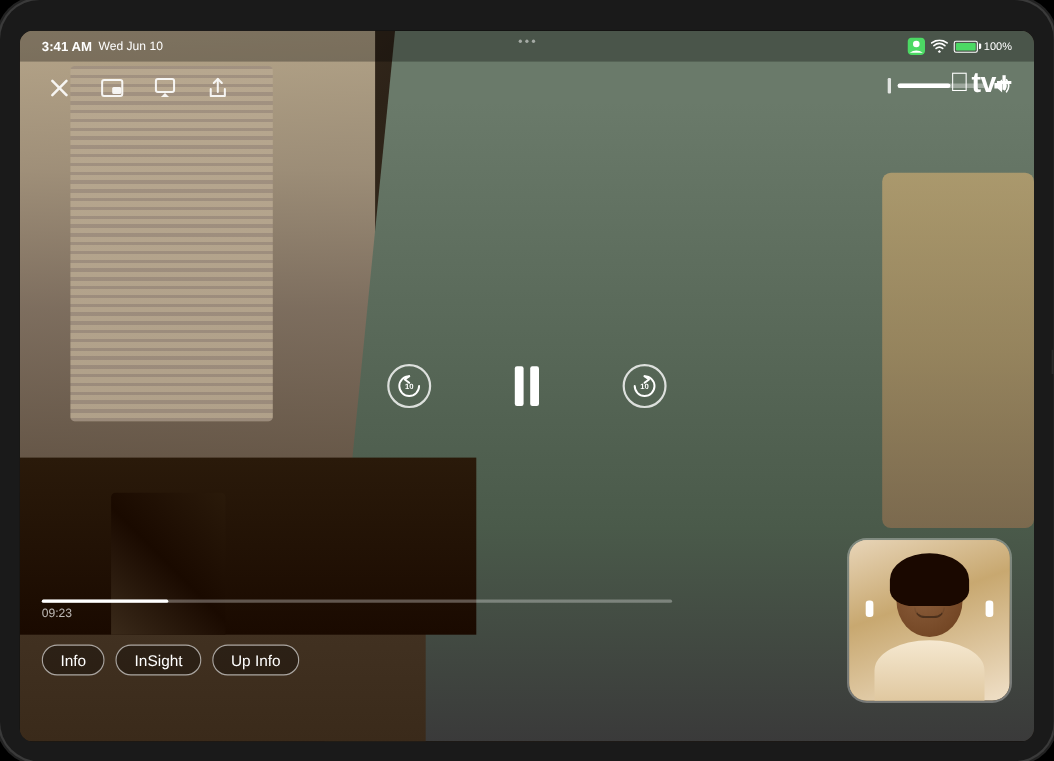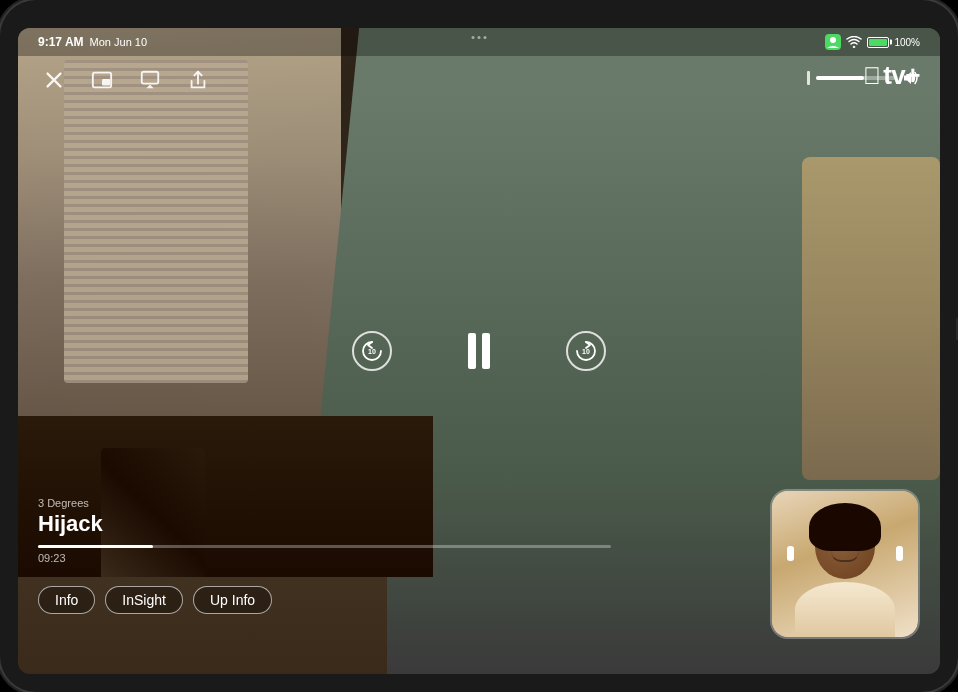--- a/index.html
+++ b/index.html
@@ -436,22 +436,22 @@
       <div class="seat-back"></div>
       <div class="cabin-surface"></div>
       <div class="equipment-area">
         <div class="equipment-piece"></div>
       </div>
       <div class="headrest"></div>
     </div>
 
     <div class="status-bar">
       <div style="display:flex;align-items:center;gap:6px;">
-        <span class="status-time">9:17 AM</span>
-        <span class="status-time" style="font-size:11px;font-weight:500;">Mon Jun 10</span>
+        <span class="status-time">3:41 AM</span>
+        <span class="status-time" style="font-size:11px;font-weight:500;">Wed Jun 10</span>
       </div>
       <div class="top-center-dots">
         <div class="top-dot"></div>
         <div class="top-dot"></div>
         <div class="top-dot"></div>
       </div>
       <div class="status-right">
 
         <svg width="16" height="16" viewBox="0 0 16 16">
           <rect width="16" height="16" rx="4" fill="#4cd964"></rect>
@@ -544,24 +544,20 @@
           <svg width="28" height="28" viewBox="0 0 28 28">
             <path d="M14 5 A9 9 0 1 1 5 14" stroke="white" stroke-width="1.8" fill="none" stroke-linecap="round"></path>
             <path d="M14 5 L18 8 L14 11" stroke="white" stroke-width="1.8" fill="none" stroke-linecap="round" stroke-linejoin="round"></path>
             <text x="14" y="17" text-anchor="middle" fill="white" font-size="7" font-weight="600" font-family="-apple-system,sans-serif">10</text>
           </svg>
         </div>
       </div>
     </div>
 
     <div class="progress-area">
-      <div class="show-info">
-        <div class="show-episode">3 Degrees</div>
-        <div class="show-title">Hijack</div>
-      </div>
       <div class="progress-bar-container">
         <div class="progress-bar-fill"></div>
       </div>
       <div class="time-display">09:23</div>
     </div>
 
     <div class="bottom-buttons">
       <button class="pill-btn">Info</button>
       <button class="pill-btn">InSight</button>
       <button class="pill-btn">Up Info</button>

